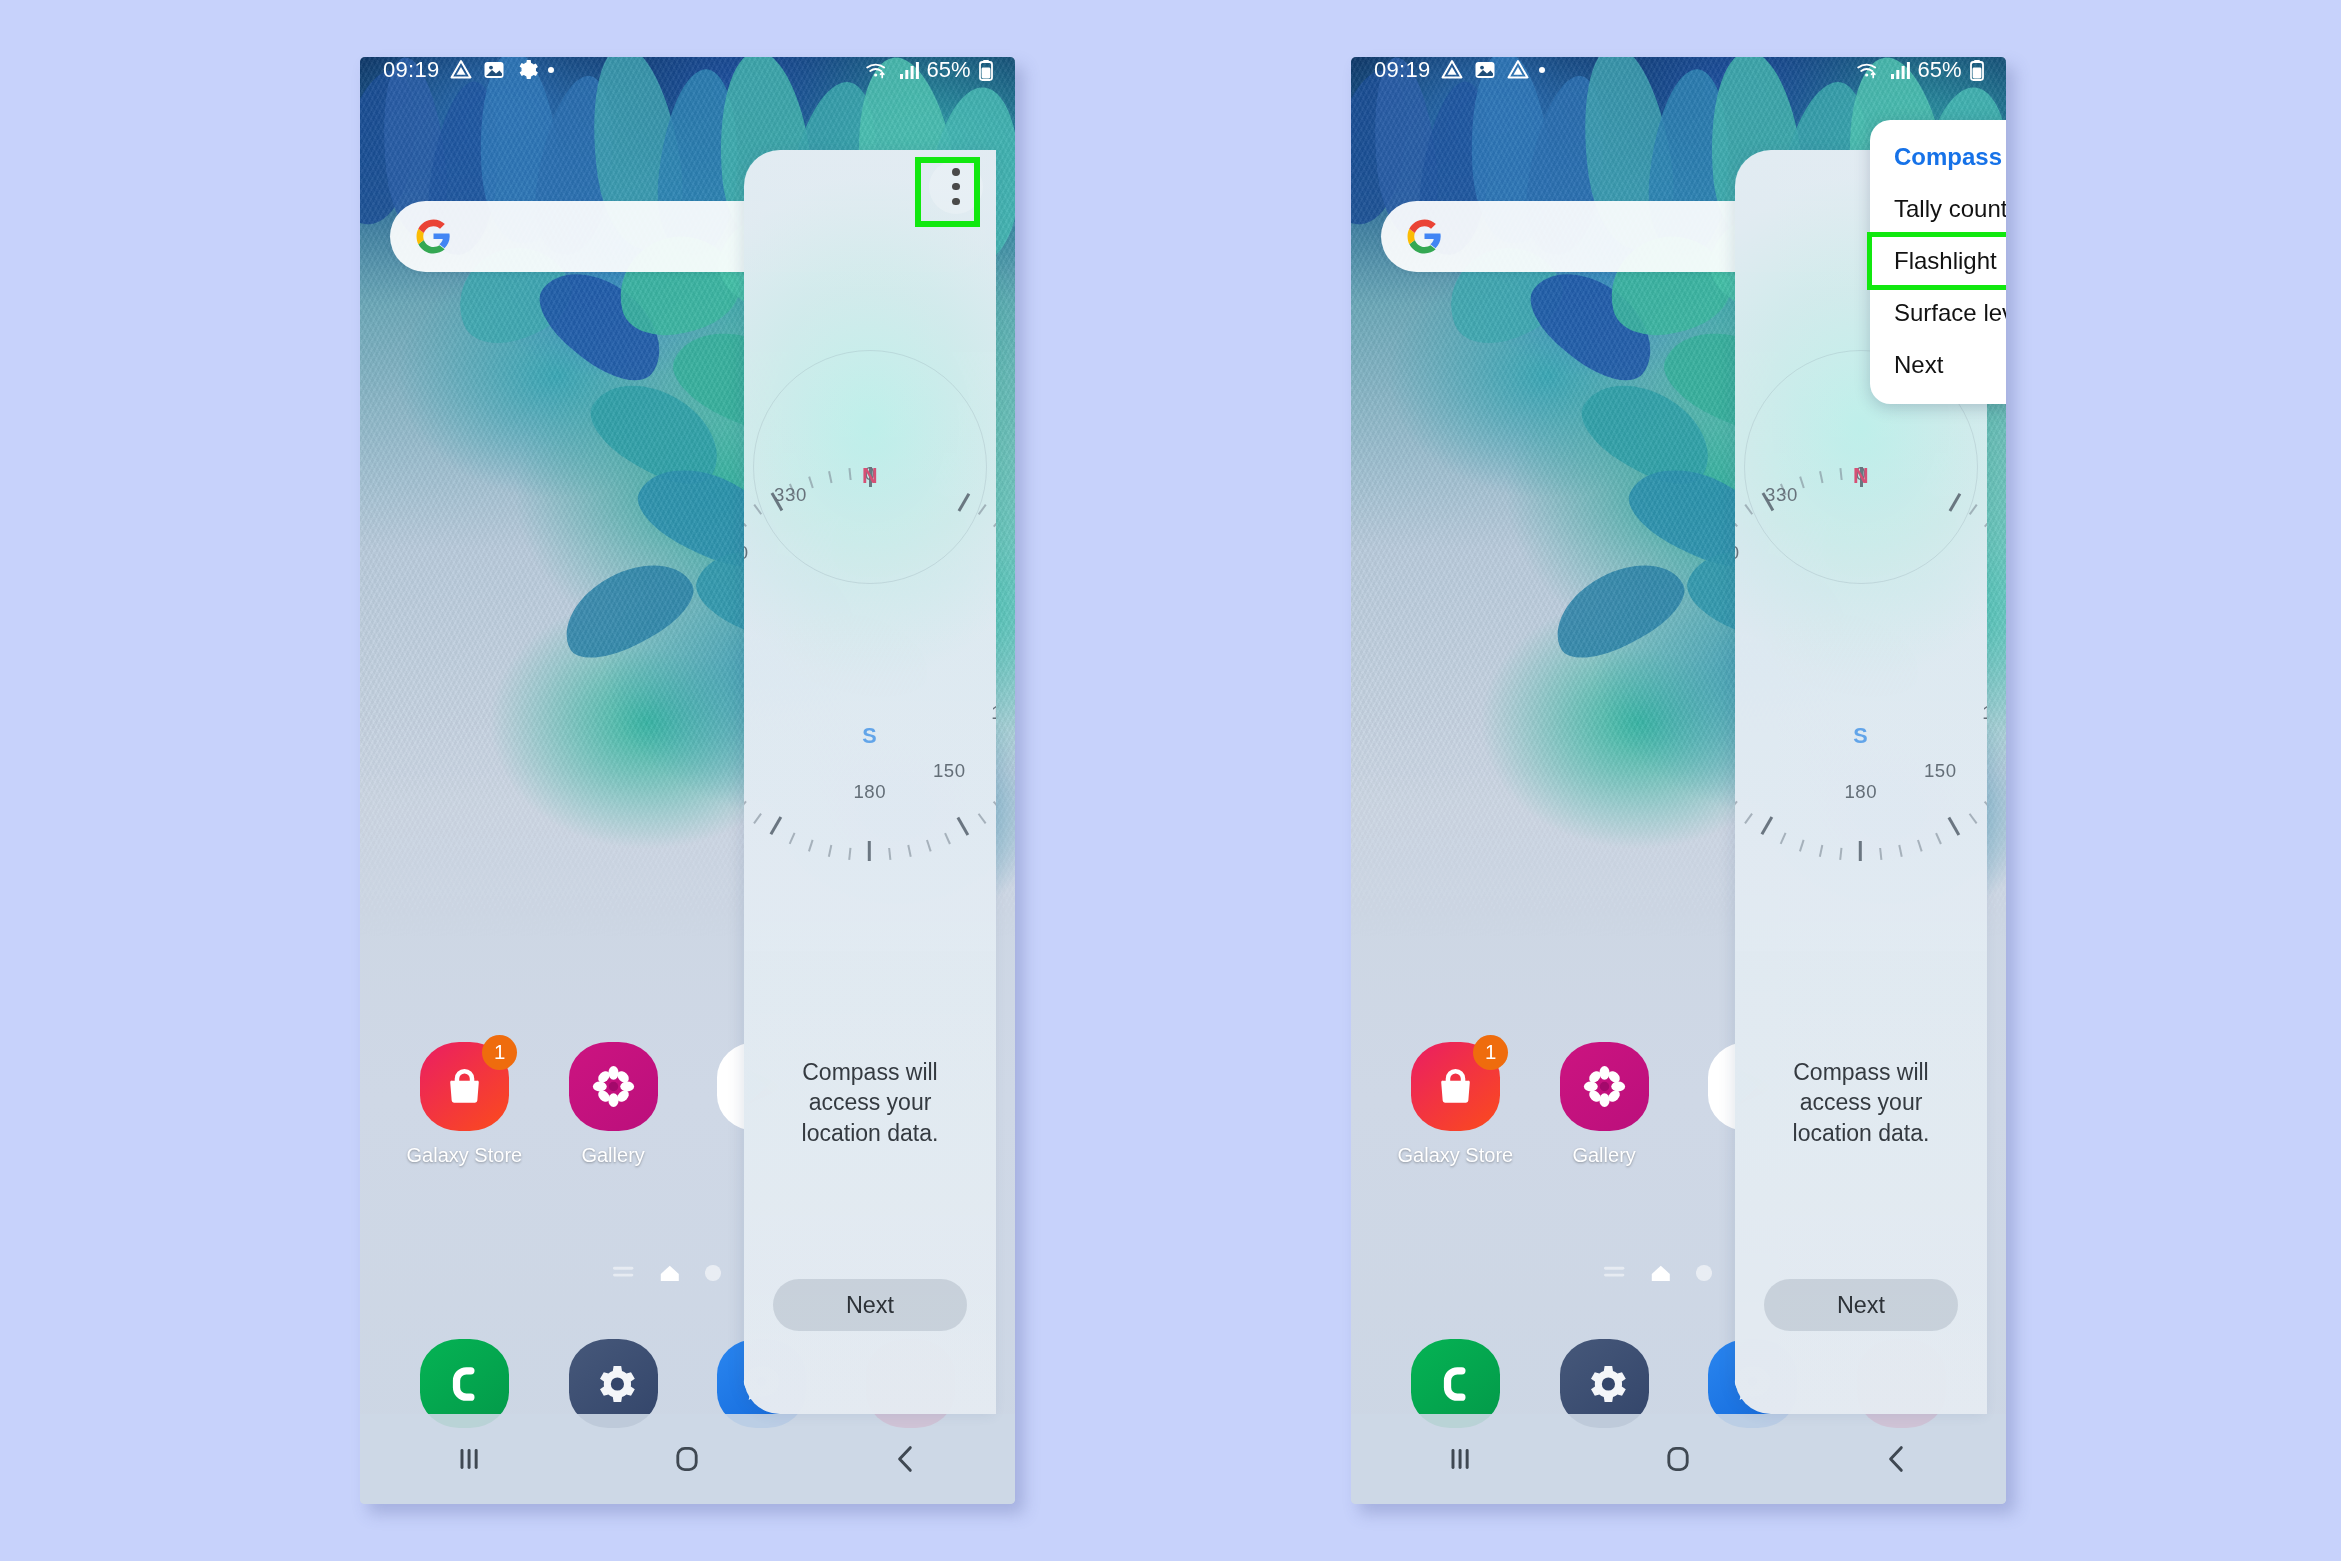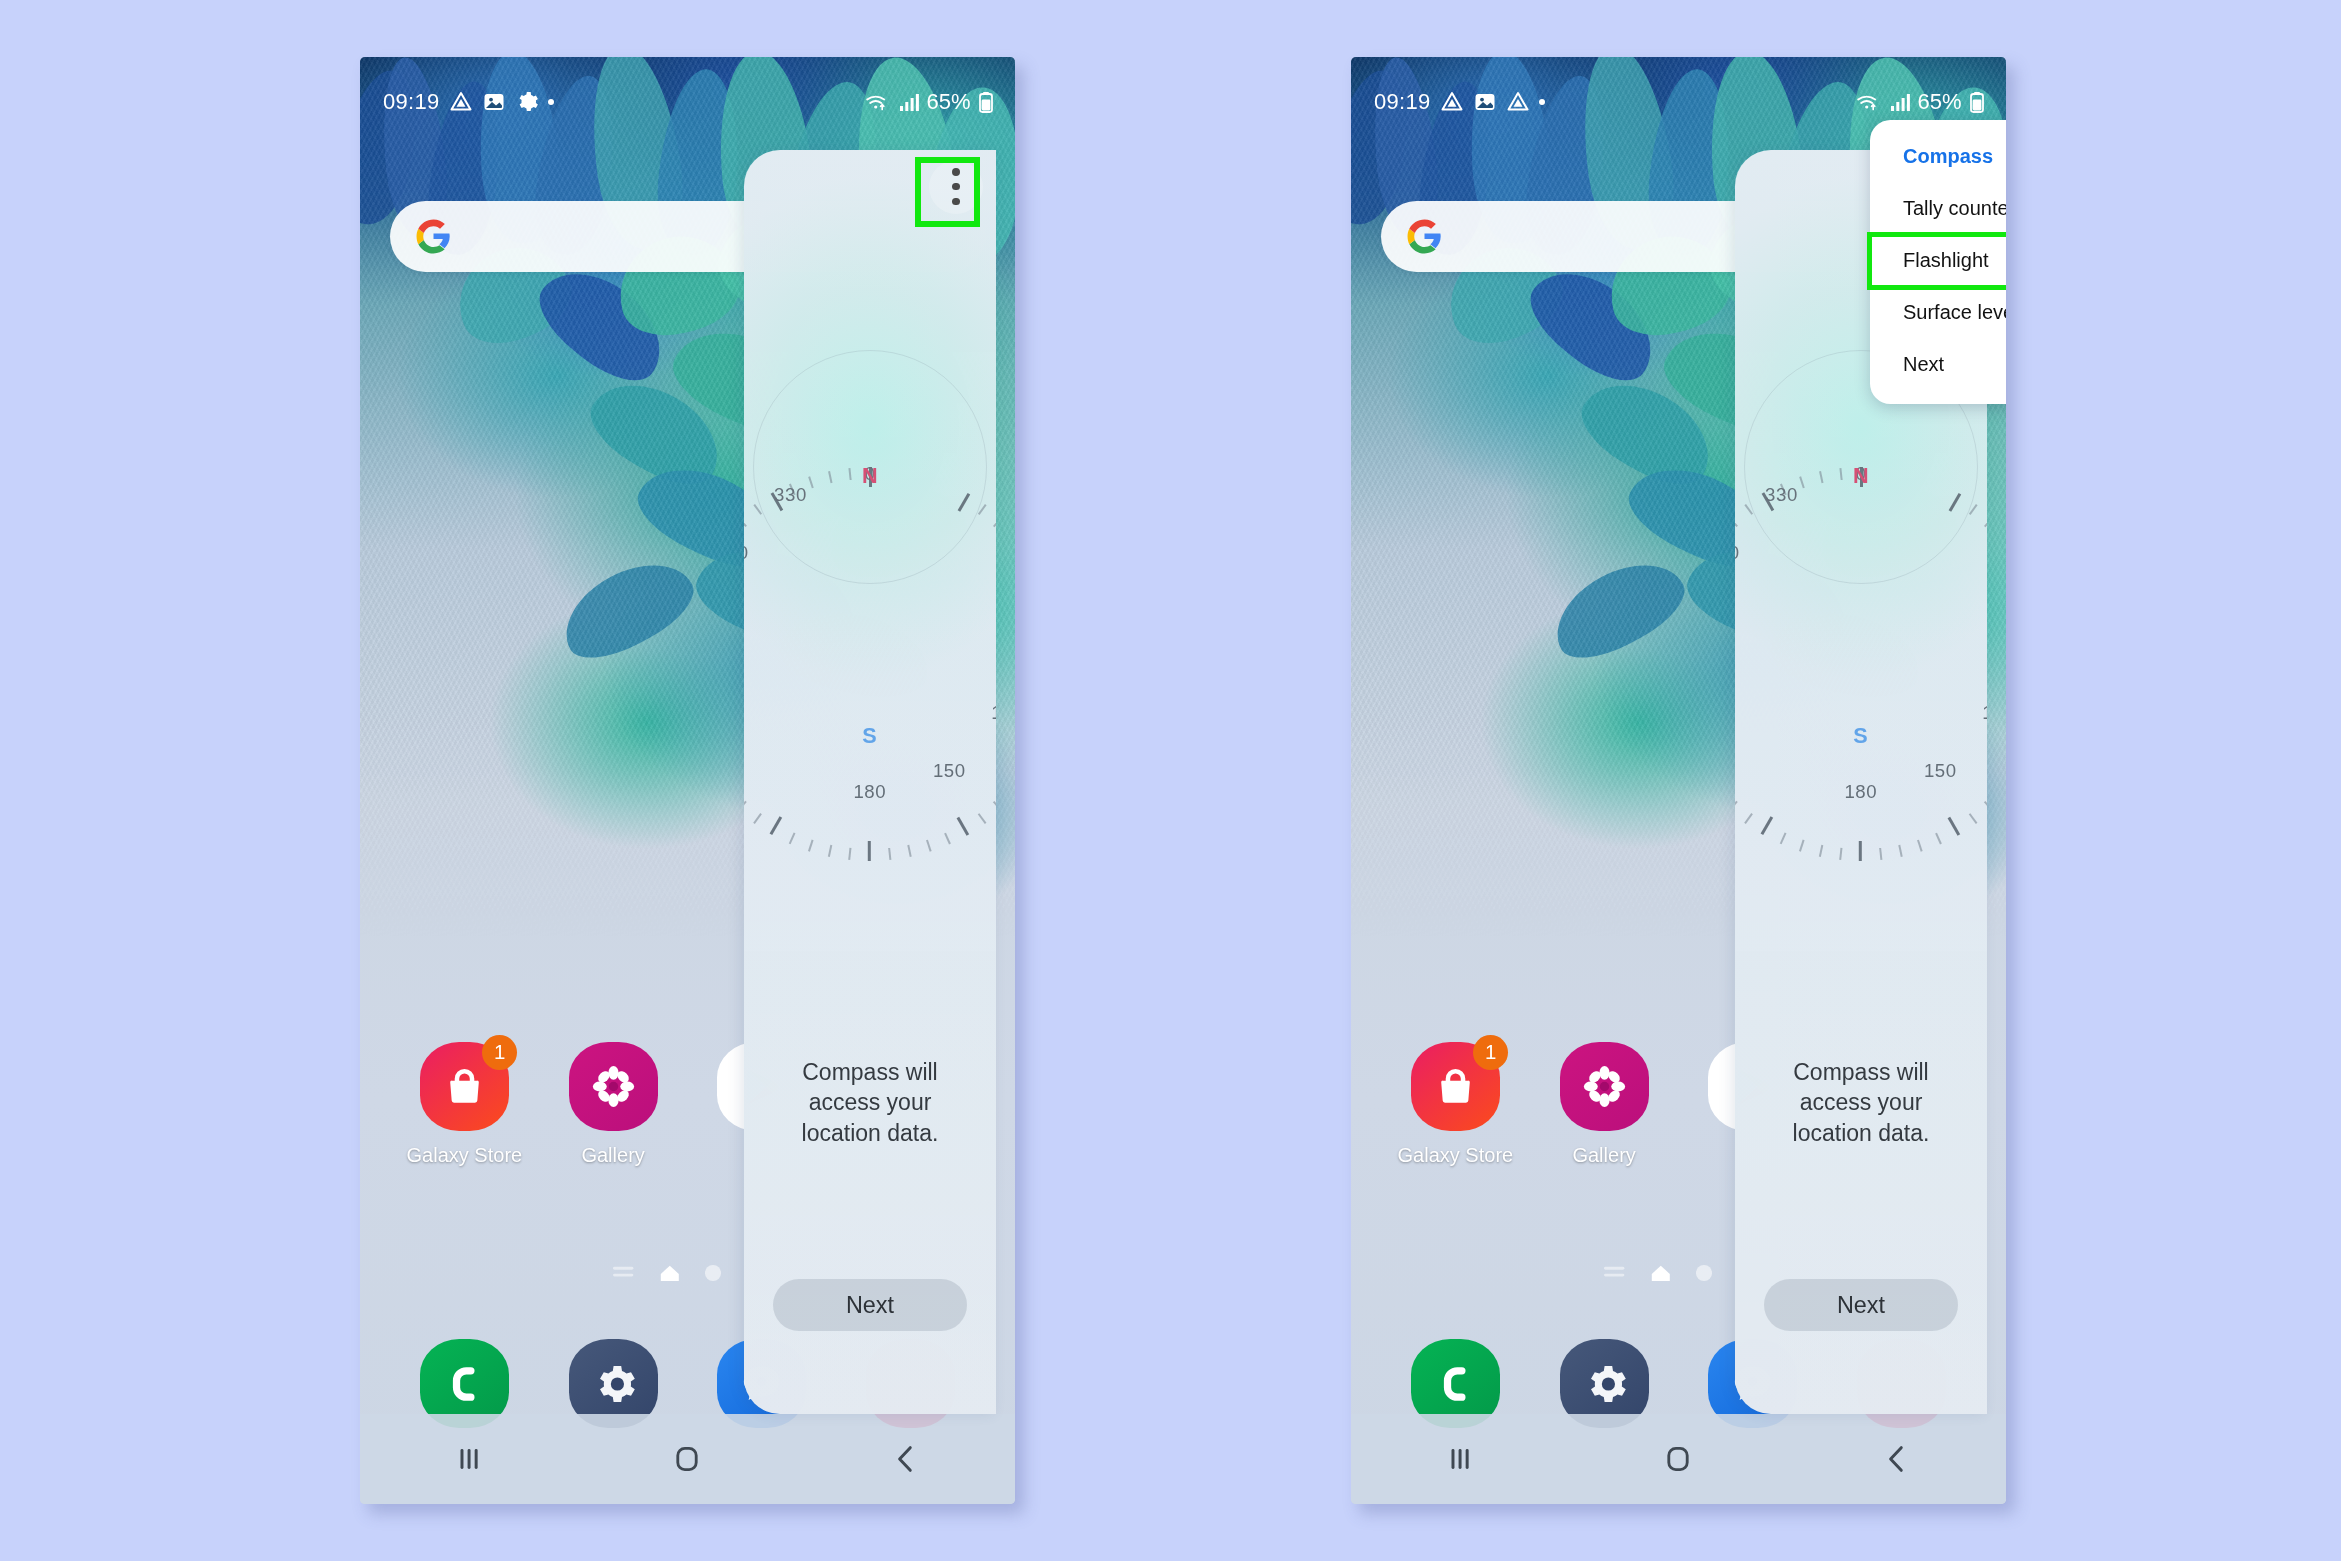--- a/index.html
+++ b/index.html
@@ -57,21 +57,21 @@
   .petal {
     position: absolute;
     border-radius: 50% 50% 46% 46% / 62% 62% 38% 38%;
     opacity: .88;
     background: linear-gradient(150deg, rgba(255,255,255,.28), rgba(0,0,0,.12));
   }
 
   
   .statusbar {
     position: absolute; top: 0; left: 0; right: 0; height: 58px;
-    display: flex; align-items: flex-end;
+    display: flex; align-items: flex-start;
     padding: 0 20.4px 0 23px;
     color: #fff;
     z-index: 6;
   }
   .sb-left { display: flex; align-items: center; gap: 9px; }
   .sb-time { font-size: 22px; font-weight: 400; letter-spacing: 0.3px; }
   .sb-right { margin-left: auto; display: flex; align-items: center; gap: 6px; }
   .sb-pct { font-size: 22px; font-weight: 400; }
   .sb-dot { width: 6.6px; height: 6.6px; border-radius: 50%; background: #fff; }
   .sb-ico { display: block; }
@@ -240,22 +240,22 @@
     width: 243px;
     background: #fff;
     border-radius: 20.4px;
     padding: 10.8px 0 13.2px;
     z-index: 12;
     box-shadow: 0 3.6px 15.6px rgba(30,45,80,.22);
   }
   .dd-item {
     height: 52px;
     display: flex; align-items: center;
-    padding: 0 33px;
-    font-size: 20px; color: #121212;
+    padding: 0 24px;
+    font-size: 24px; color: #121212;
   }
   .dd-item.selected { color: #1672e8; font-weight: 700; }
   .dd-item.highlight {
     outline: 5.4px solid #11e80f;
     outline-offset: -2.4px;
     background: #fff;
   }
 
   
   .hl-box {

